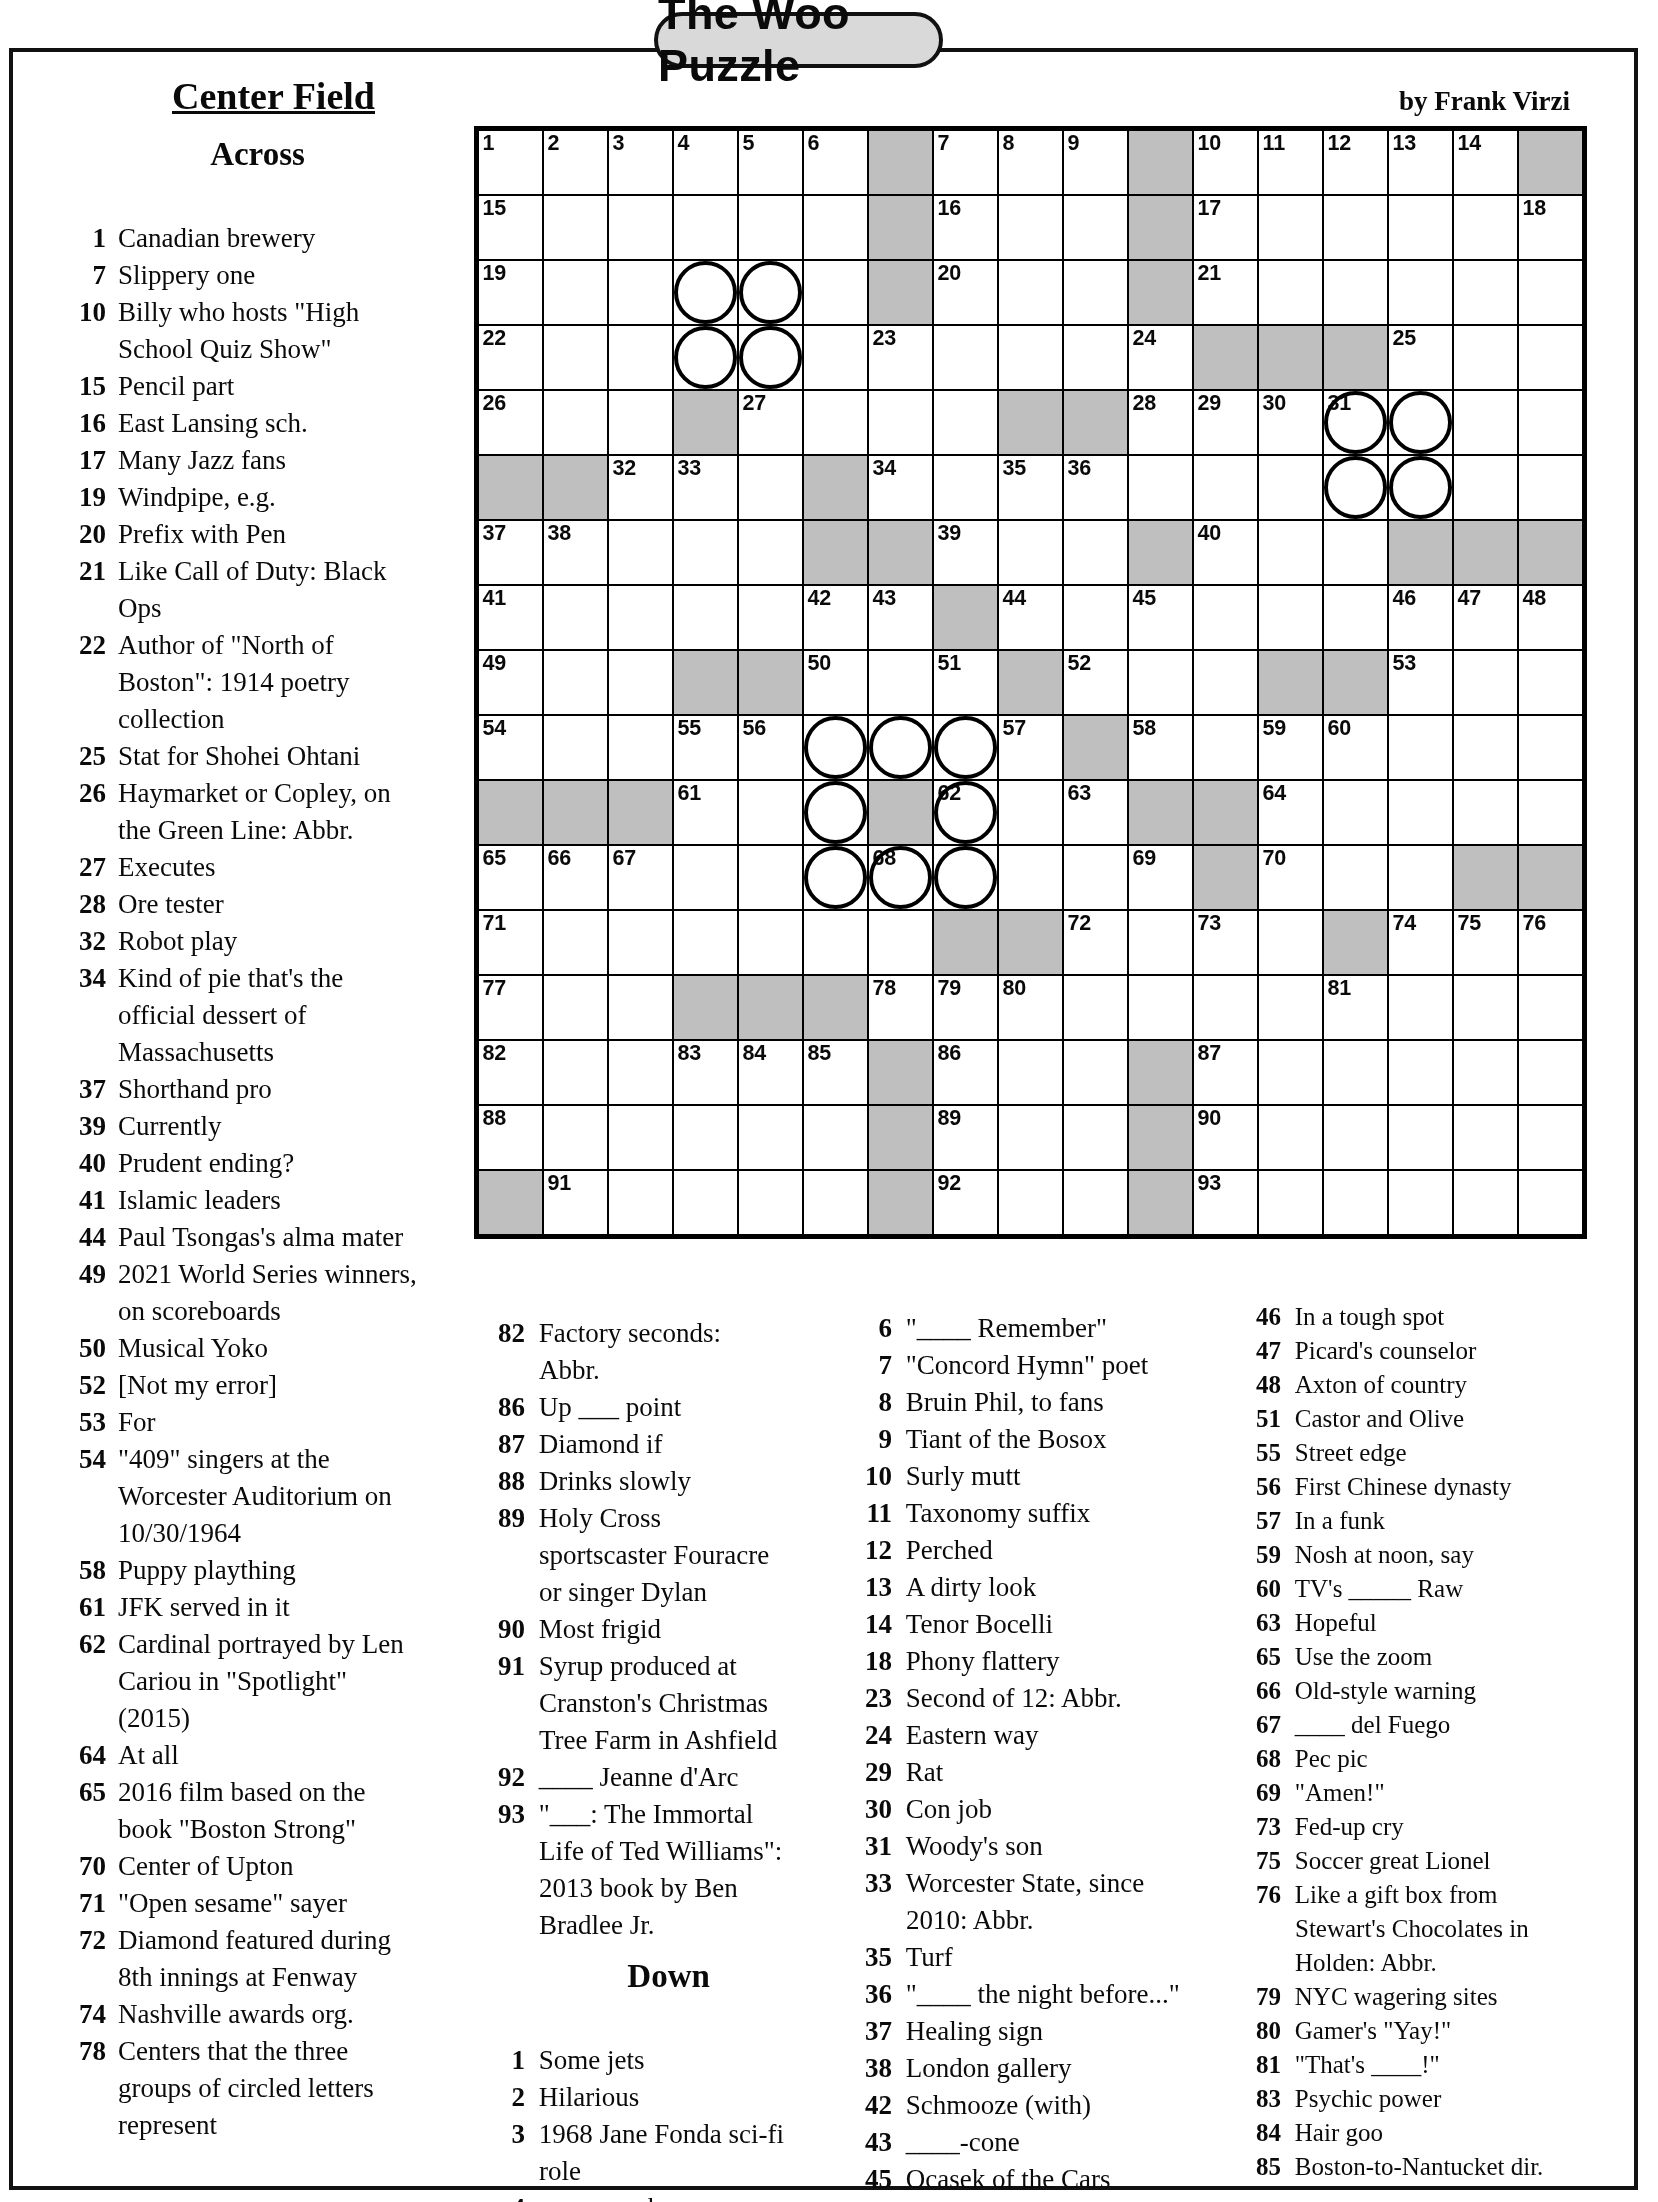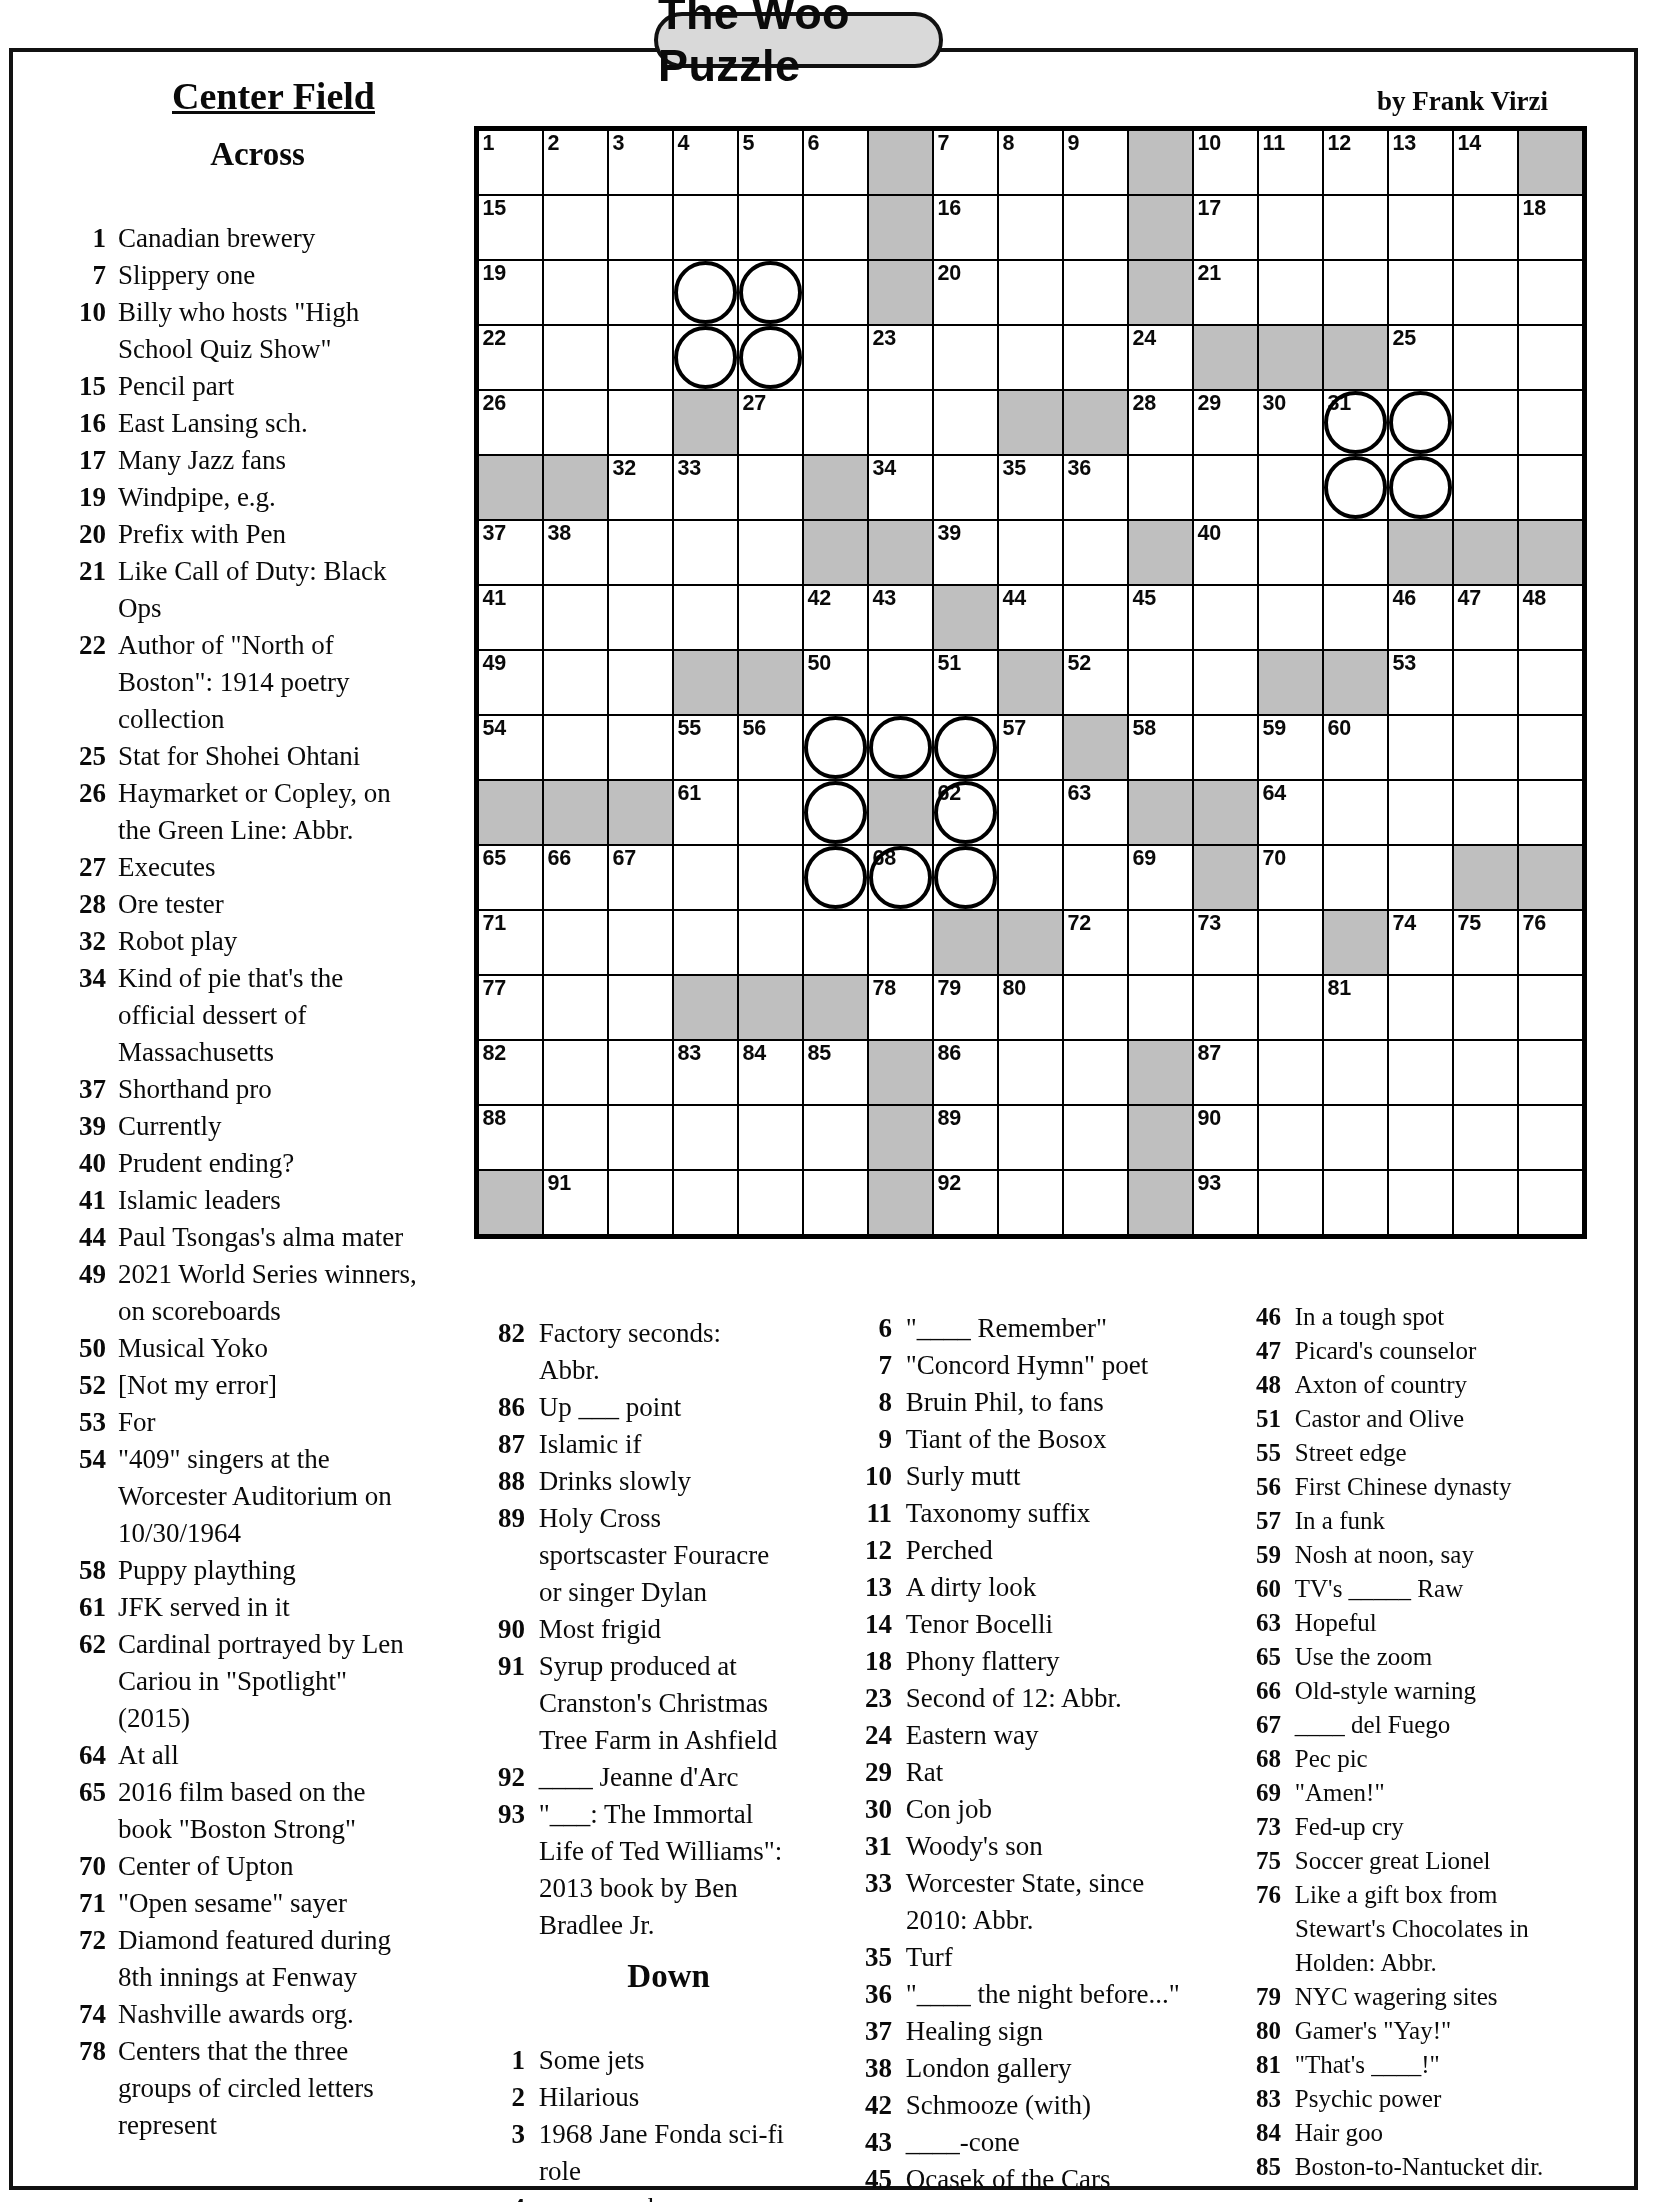--- a/index.html
+++ b/index.html
@@ -16,21 +16,21 @@
     background:var(--badge,#d9d9d9);border:4.3px solid #111;border-radius:39px;
     box-sizing:border-box;display:flex;align-items:center;justify-content:center;
     font-family:"Liberation Sans",sans-serif;font-weight:700;font-size:45px;
     letter-spacing:0.4px;z-index:3;
   }
   .title{
     position:absolute;left:93px;top:74px;width:361px;text-align:center;
     font-weight:700;font-size:38px;text-decoration:underline;
   }
   .byline{
-    position:absolute;left:1377px;top:86px;width:215px;text-align:left;
+    position:absolute;left:1377px;top:86px;width:215px;text-align:center;
     font-weight:700;font-size:27px;
   }
   #grid{
     position:absolute;left:474px;top:126px;
     display:grid;grid-template-columns:repeat(17,65px);grid-auto-rows:65px;
     border:4.3px solid #000;background:#fff;z-index:2;
   }
   .cell{position:relative;border:1.7px solid #000;background:#fff;box-sizing:border-box;}
   .cell.gray{background:var(--gray,#bfbfbf);}
   .cell .num{
@@ -628,21 +628,21 @@
 groups of circled letters
 represent</span></div>
     </div>
 </div>
 
 <div class="col colA">
   <div class="clues">
       <div class="clue"><span class="cnum">82</span><span class="ctext">Factory seconds:
 Abbr.</span></div>
       <div class="clue"><span class="cnum">86</span><span class="ctext">Up ___ point</span></div>
-      <div class="clue"><span class="cnum">87</span><span class="ctext">Islamic if</span></div>
+      <div class="clue"><span class="cnum">87</span><span class="ctext">Diamond if</span></div>
       <div class="clue"><span class="cnum">88</span><span class="ctext">Drinks slowly</span></div>
       <div class="clue"><span class="cnum">89</span><span class="ctext">Holy Cross
 sportscaster Fouracre
 or singer Dylan</span></div>
       <div class="clue"><span class="cnum">90</span><span class="ctext">Most frigid</span></div>
       <div class="clue"><span class="cnum">91</span><span class="ctext">Syrup produced at
 Cranston's Christmas
 Tree Farm in Ashfield</span></div>
       <div class="clue"><span class="cnum">92</span><span class="ctext">____ Jeanne d'Arc</span></div>
       <div class="clue"><span class="cnum">93</span><span class="ctext">"___: The Immortal

